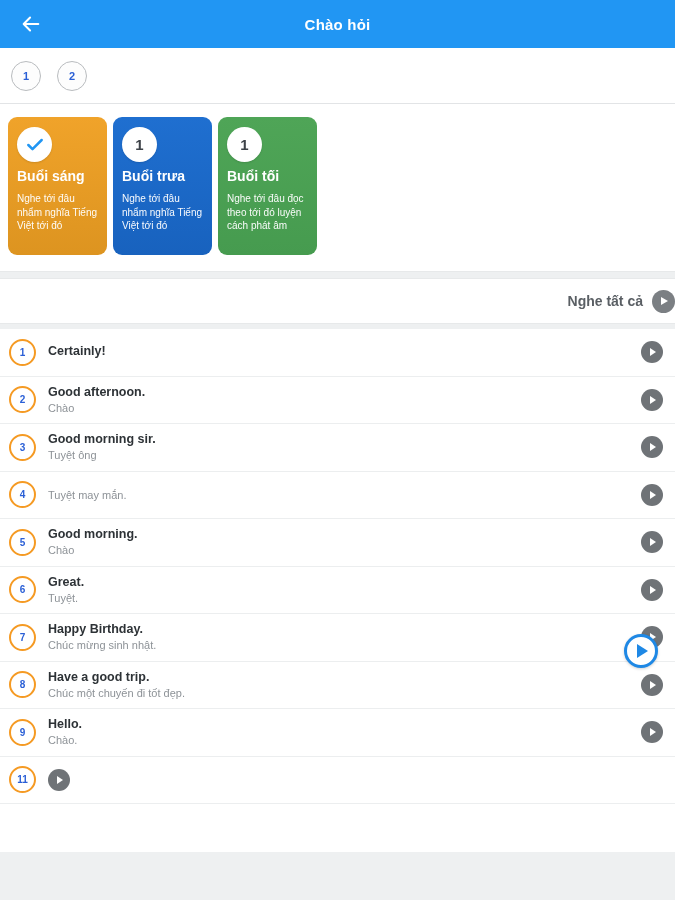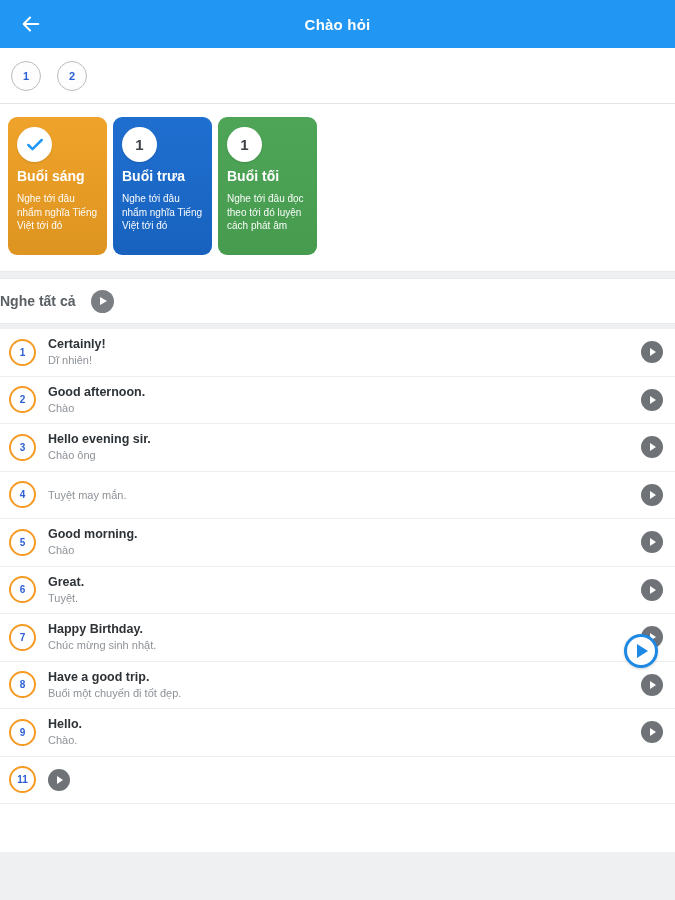--- a/index.html
+++ b/index.html
@@ -118,22 +118,22 @@
     opacity: .97;
   }
 
   
   .listen-all-wrap {
     margin-top: 6px;
     background: #ffffff;
     height: 46px;
     display: flex;
     align-items: center;
-    justify-content: flex-start;
-    gap: 16px;
+    justify-content: flex-end;
+    gap: 9px;
     border-top: 1px solid #e7e9ea;
     border-bottom: 1px solid #e7e9ea;
     cursor: pointer;
   }
   .listen-all-label {
     font-size: 14px;
     font-weight: bold;
     color: #5a5f64;
   }
 
@@ -304,21 +304,20 @@
   </div>
 
   <div class="list">
 
     <div class="list-item">
       <div class="item-num">
         <span>1</span>
       </div>
       <div class="item-texts">
         <div class="item-en">Certainly!</div>
-        <div class="item-vi">Dĩ nhiên!</div>
       </div>
       <div class="item-play">
           <span class="tri"></span>
         </div>
     </div>
 
     <div class="list-item">
       <div class="item-num">
         <span>2</span>
       </div>
@@ -329,22 +328,22 @@
       <div class="item-play">
           <span class="tri"></span>
         </div>
     </div>
 
     <div class="list-item">
       <div class="item-num">
         <span>3</span>
       </div>
       <div class="item-texts">
-        <div class="item-en">Hello evening sir.</div>
-        <div class="item-vi">Chào ông</div>
+        <div class="item-en">Good morning sir.</div>
+        <div class="item-vi">Tuyệt ông</div>
       </div>
       <div class="item-play">
           <span class="tri"></span>
         </div>
     </div>
 
     <div class="list-item">
       <div class="item-num">
         <span>4</span>
       </div>
@@ -394,21 +393,21 @@
           <span class="tri"></span>
         </div>
     </div>
 
     <div class="list-item">
       <div class="item-num">
         <span>8</span>
       </div>
       <div class="item-texts">
         <div class="item-en">Have a good trip.</div>
-        <div class="item-vi">Buổi một chuyến đi tốt đẹp.</div>
+        <div class="item-vi">Chúc một chuyến đi tốt đẹp.</div>
       </div>
       <div class="item-play">
           <span class="tri"></span>
         </div>
     </div>
 
     <div class="list-item">
       <div class="item-num">
         <span>9</span>
       </div>

